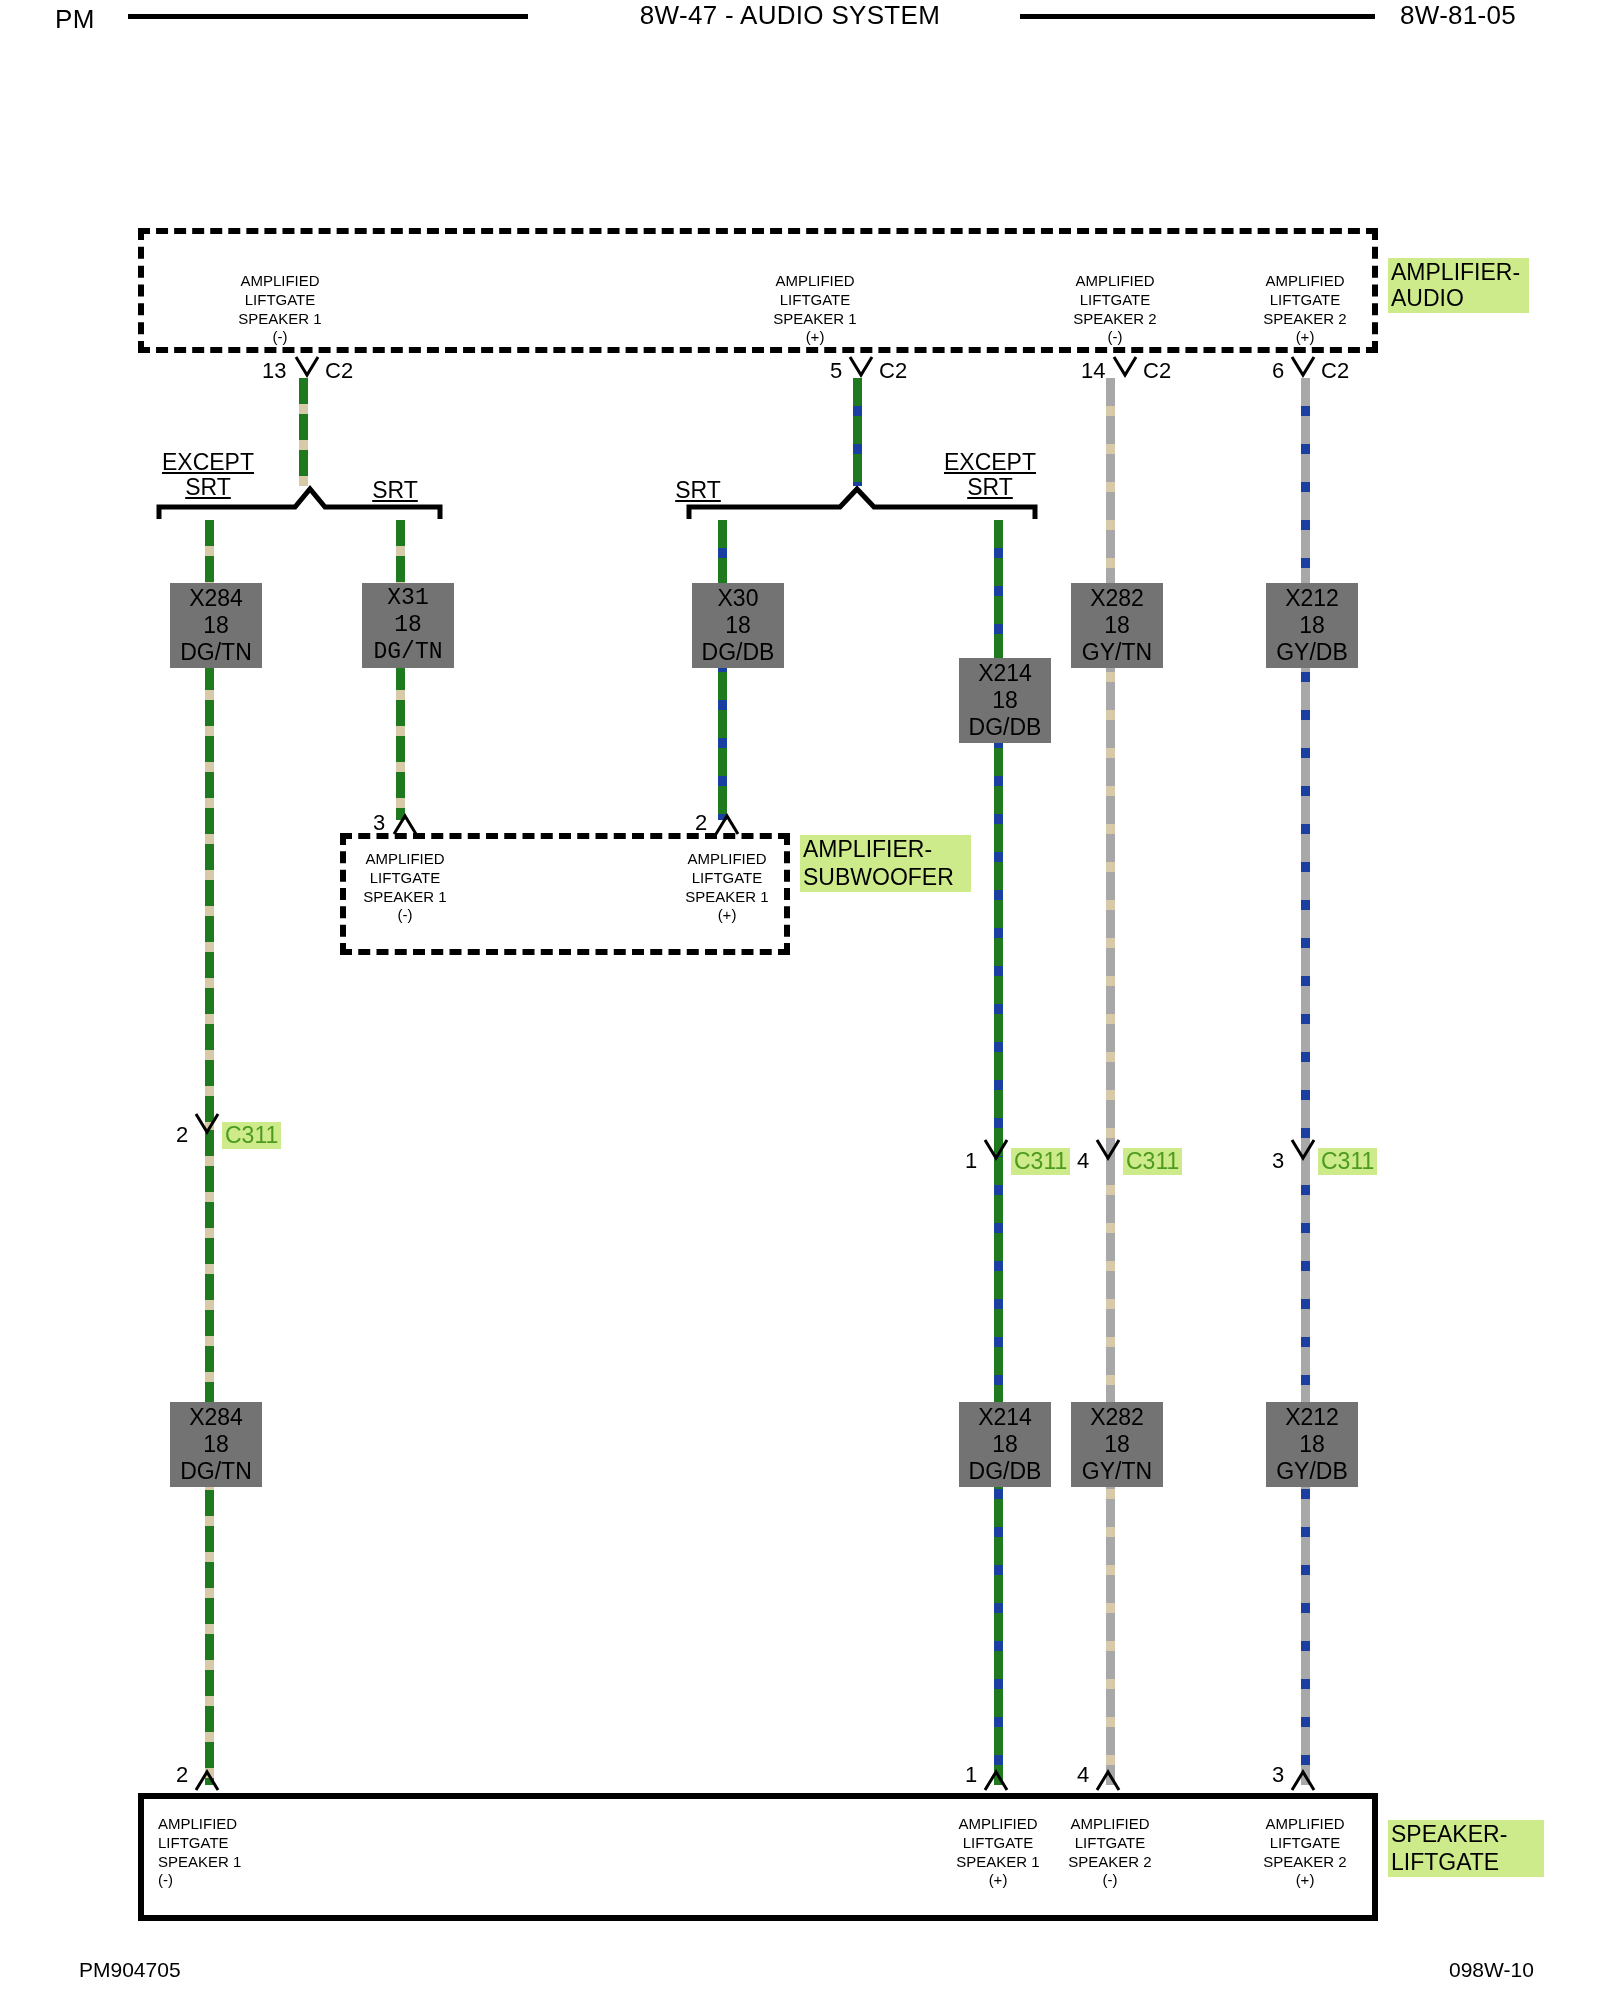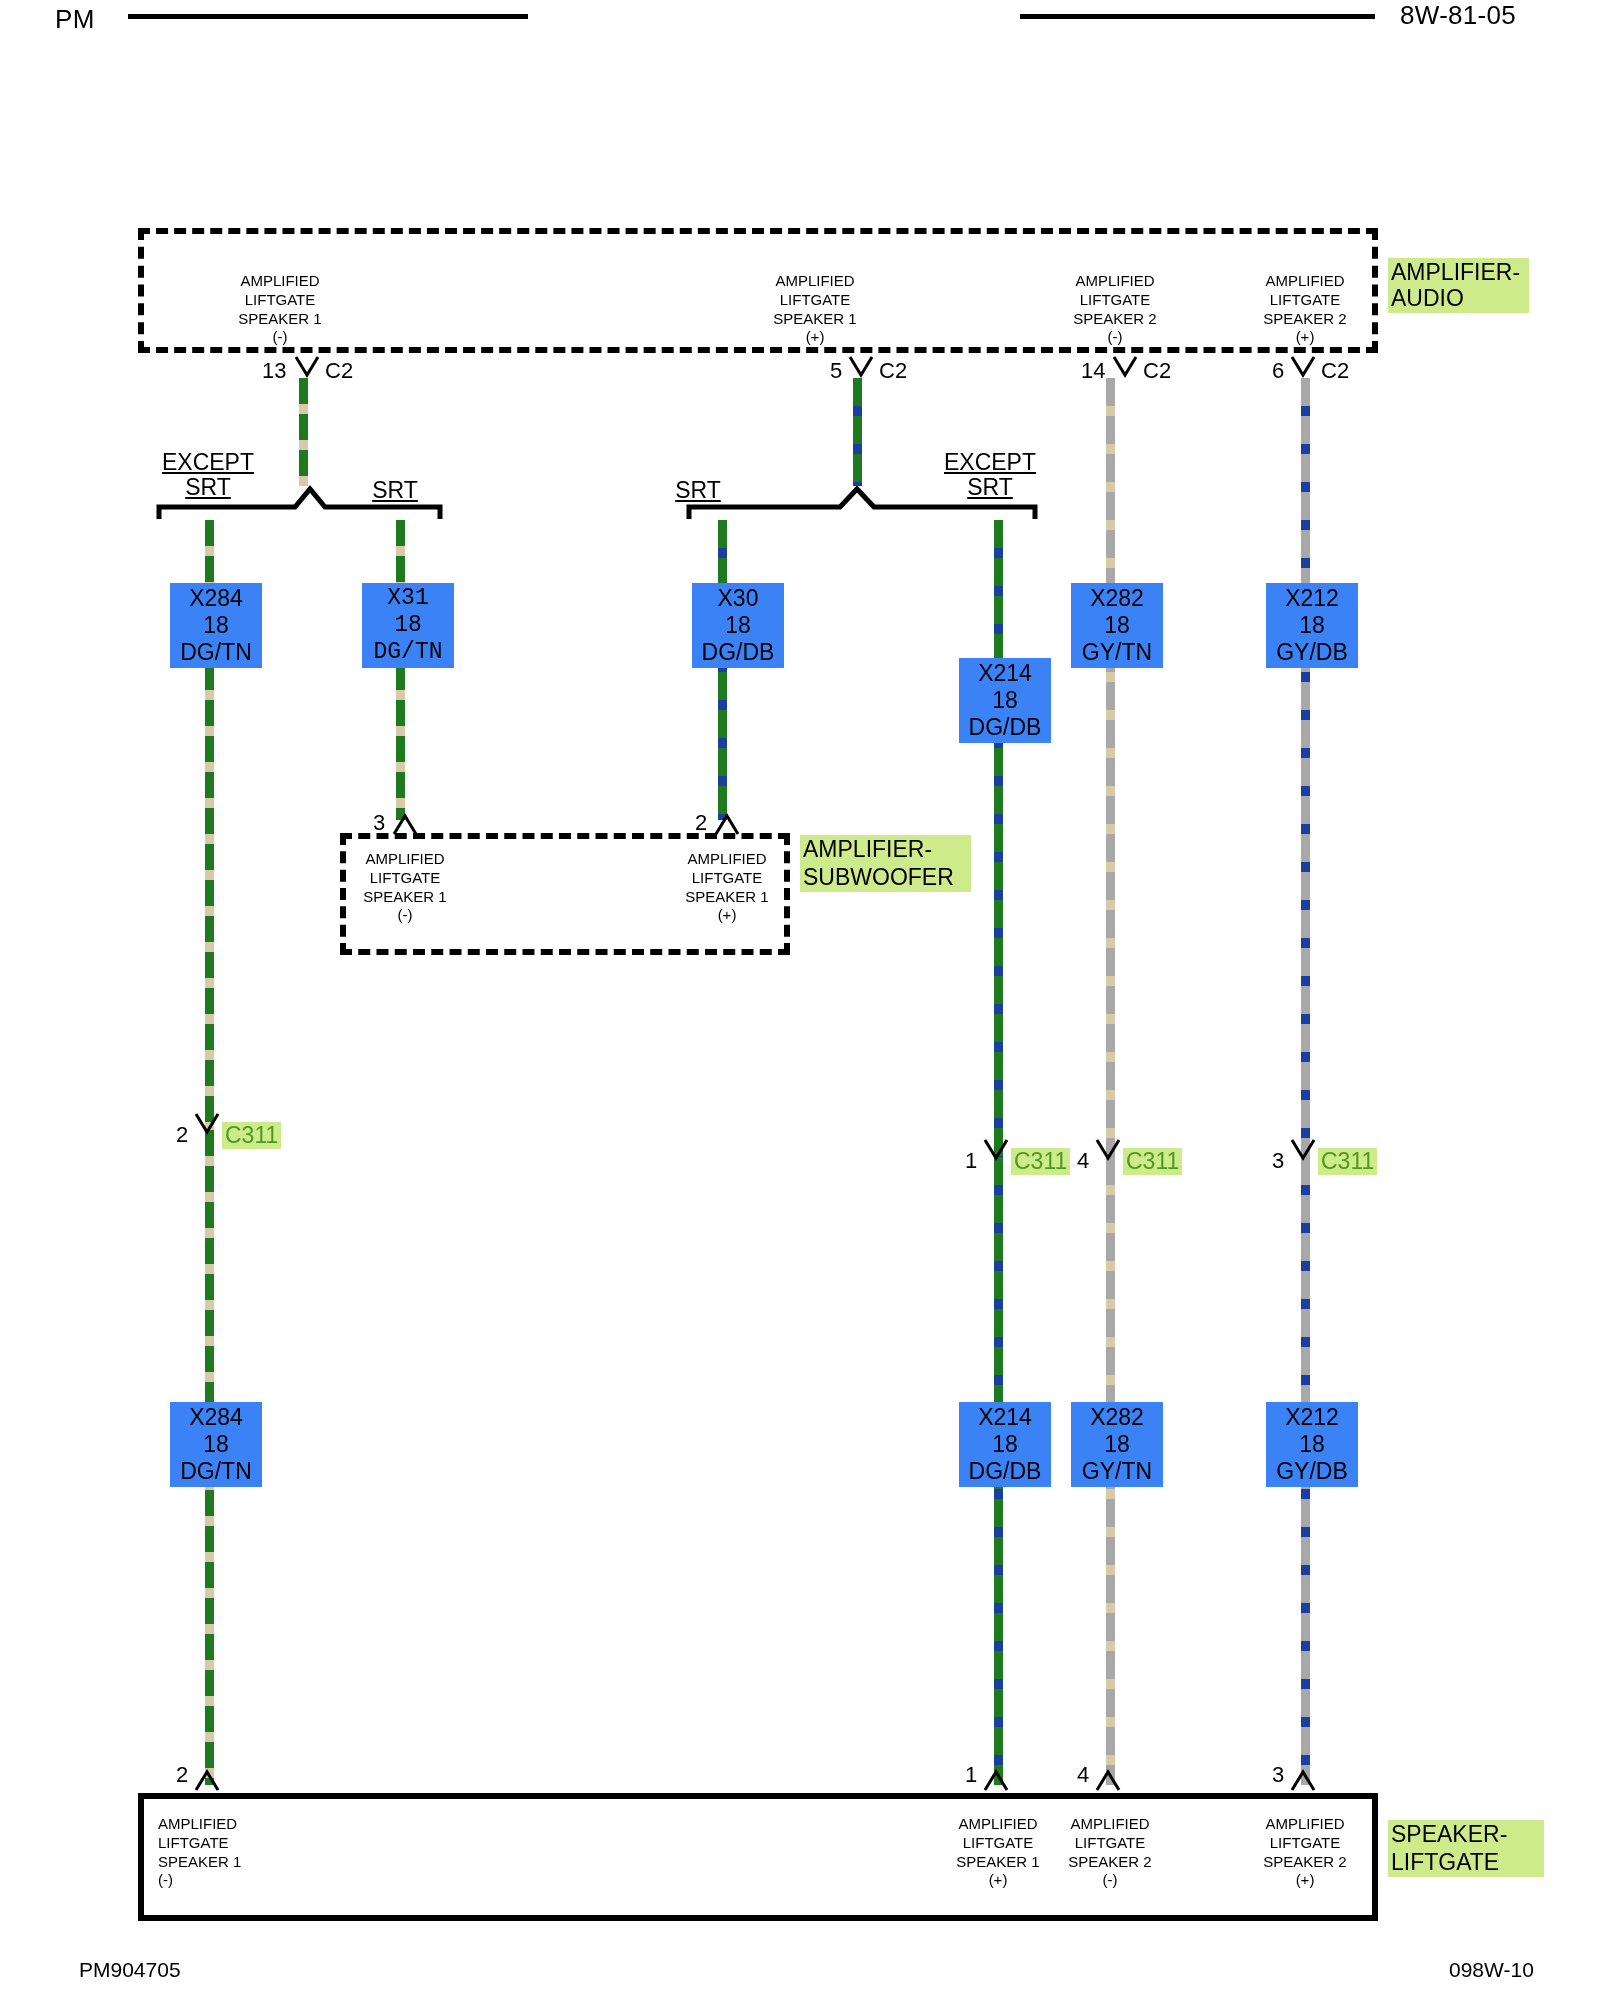--- a/index.html
+++ b/index.html
@@ -12,36 +12,37 @@
   .hdr-rule{background:#000;height:5px;}
   
   .ftr-text{font-size:21px;margin-left:24px;}
   
   .dashed-box{border:6px dashed #000;box-sizing:border-box;}
   .solid-box{border:6px solid #000;box-sizing:border-box;}
   
   .pinlabel{font-size:22px;}
   .devlabel{font-size:23px;background:#cdeb8b;line-height:1.15;padding:1px 3px;}
   .portlabel{font-size:15px;line-height:1.25;text-align:center;}
-  .wirelabel{font-size:23px;line-height:1.18;text-align:center;background:#3b82f6;padding:2px 5px;}
+  .wirelabel{font-size:23px;line-height:1.18;text-align:center;background:#737373;padding:2px 5px;}
   .optlabel{font-size:23px;text-align:center;line-height:1.1;text-decoration:underline;}
   .conn-green{color:#4c9a1e;font-size:23px;}
   .splabel{font-size:23px;background:#cdeb8b;line-height:1.2;padding:1px 3px;}
   
   .wire{position:absolute;width:9px;}
   .wire i{position:absolute;left:0;width:9px;display:block;}
   svg{overflow:visible;}
 </style>
 </head>
 <body>
 
 <div class="page">
 
   <div class="abs hdr-text" style="left:55px;top:4px;">PM</div>
   <div class="abs hdr-rule" style="left:128px;top:14px;width:400px;"></div>
+  <div class="abs hdr-text ctr" style="left:560px;top:0px;width:460px;">8W-47 - AUDIO SYSTEM</div>
   <div class="abs hdr-rule" style="left:1020px;top:14px;width:355px;"></div>
   <div class="abs hdr-text" style="left:1400px;top:0px;">8W-81-05</div>
 
   <div class="abs dashed-box" style="left:138px;top:228px;width:1240px;height:125px;"></div>
   <div class="abs devlabel" style="left:1388px;top:258px;width:135px;">
     <div>AMPLIFIER-</div>
     <div>AUDIO</div>
   </div>
 
   <div class="abs portlabel" style="left:180px;top:272px;width:200px;">

